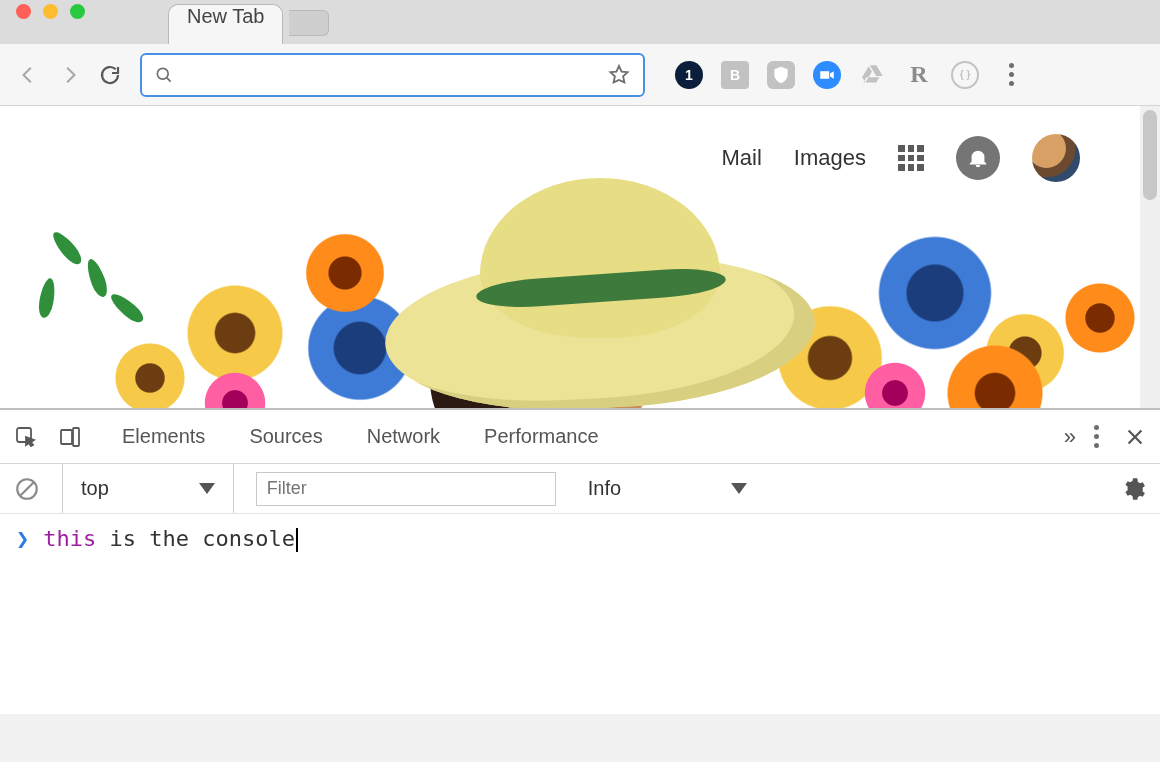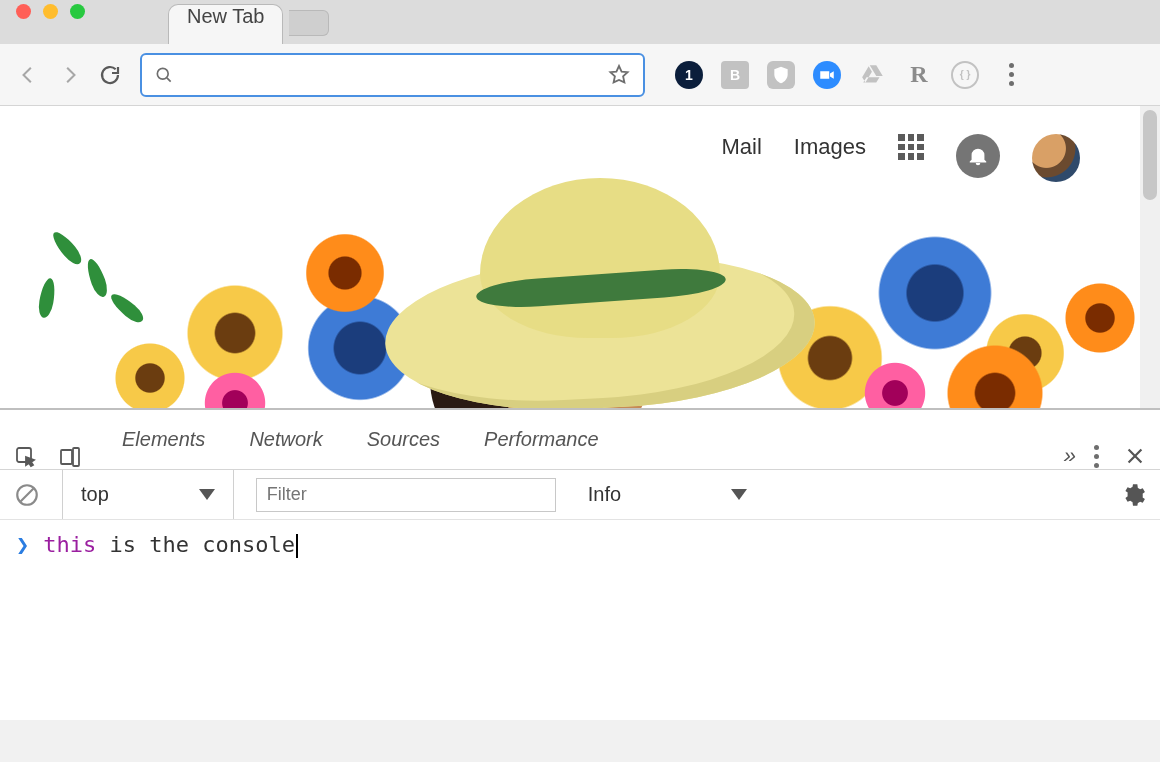--- a/index.html
+++ b/index.html
@@ -28,21 +28,21 @@
   .ext.shield { background:#c2c2c2; border-radius:6px;}
   .ext.blue { background:#2d8cff; color:#fff;}
   .ext.drive { color:#c2c2c2;}
   .ext.letter { color:#8b8b8b; font-family:Georgia,serif; font-size:24px; background:transparent;}
   .ext.circle { border:2px solid #c2c2c2; color:#c2c2c2; font-size:10px;}
   .menu-dots { width:6px; display:flex; flex-direction:column; gap:4px; margin-left:12px;}
   .menu-dots span{ width:5px;height:5px;background:#6e6e6e;border-radius:50%;}
   
   .page-wrap { position:relative; height: 302px; background:#fff; display:flex; }
   .page { flex:1; position:relative; overflow:hidden;}
-  .gbar { position:absolute; top:28px; right:60px; display:flex; gap:32px; font-size:22px; color:#333;}
+  .gbar { position:absolute; top:28px; right:60px; display:flex; align-items:center; gap:32px; font-size:22px; color:#333;}
   .apps-grid { width:26px; height:26px; display:grid; grid-template-columns:repeat(3,1fr); grid-template-rows:repeat(3,1fr); gap:3px;}
   .apps-grid span{ background:#5b5b5b;}
   .bell { width:44px;height:44px;background:#757575;border-radius:50%;display:flex;align-items:center;justify-content:center;color:#fff;}
   .avatar { width:48px;height:48px;border-radius:50%; background: radial-gradient(circle at 30% 30%, #d9a066 0 40%, #6b4a2f 42% 60%, #2f4a6b 62% 100%); }
   .scrollbar { width:20px; background:#f0f0f0; display:flex; flex-direction:column;}
   .scrollthumb { width:14px; height:90px; background:#c7c7c7; border-radius:7px; margin:4px auto 0;}
   
   .doodle { position:absolute; left:0; right:0; bottom:0; height:220px; }
   .flower { position:absolute; border-radius:50%; }
   .sun { background: radial-gradient(circle,#6b3d10 0 25%, #f7c948 27% 60%, transparent 62%); }
@@ -56,21 +56,21 @@
   .hat-brim { position:absolute; width:430px; height:150px; left:-5px; top:80px; background:#ece397; border-radius:50%/55%; transform:rotate(-3deg); box-shadow: inset -20px -10px 0 #d8cf80;}
   .face { position:absolute; width:150px; height:170px; left:500px; top:90px; background:#c58a55; border-radius:50% 50% 48% 48%/55% 55% 45% 45%;}
   .hair { position:absolute; width:120px; height:150px; left:430px; top:110px; background:#2a1a12; border-radius:50% 60% 50% 50%/60% 50% 50% 50%;}
   .eye { position:absolute; width:26px; height:14px; background:#fff; border-radius:50%; }
   .pupil { position:absolute; width:10px;height:10px;background:#2a1a12;border-radius:50%; top:2px; left:12px;}
   .brow { position:absolute; width:34px;height:6px;background:#2a1a12;border-radius:3px;}
   .lips { position:absolute; width:34px;height:14px;background:#c11f1f;border-radius:50%/60%; left:560px; top:212px;}
   .swirl { position:absolute; width:600px; height:120px; left:60px; top:150px; border:26px solid #fff; border-radius:60% 80% 50% 70%/100% 100% 30% 40%; border-top-color:transparent; border-right-color:transparent; transform:rotate(4deg);}
   
   .devtools { border-top:2px solid #bfbfbf; background:#fff; font-size:20px; color:#333; }
-  .dt-tabs { height:60px; display:flex; align-items:flex-end; border-bottom:1px solid #d5d5d5; padding:0 14px; gap:36px; position:relative;font-style:italic;}
+  .dt-tabs { height:54px; display:flex; align-items:center; border-bottom:1px solid #d5d5d5; padding:0 14px; gap:36px; position:relative;}
   .dt-left-icons { display:flex; gap:20px; color:#595959;}
   .dt-left-icons .icon{width:24px;height:24px;}
   .dt-tab { color:#555; cursor:pointer; padding:0 4px; height:100%; display:flex; align-items:center;}
   .dt-tab.active { color:#111; border-bottom:3px solid #2b7de1; font-weight:500;}
   .dt-more { margin-left:auto; display:flex; align-items:center; gap:24px;}
   .chevrons { font-size:22px; color:#555; letter-spacing:-6px; }
   .dt-filterbar { height:50px; display:flex; align-items:center; border-bottom:1px solid #e3e3e3; padding:0 14px; gap:22px;}
   .no-icon { width:26px;height:26px;color:#8a8a8a;}
   .context-sel { display:flex; align-items:center; gap:90px; border-left:1px solid #d0d0d0; border-right:1px solid #d0d0d0; padding:0 18px; height:100%;}
   .filter-input { width:300px; height:34px; border:1px solid #c8c8c8; padding:14px 10px; font-size:18px; outline:none;}
@@ -233,22 +233,22 @@
           </svg>
       </span>
       <span class="icon">
         <svg viewBox="0 0 24 24" fill="none" stroke="currentColor" stroke-width="1.8">
             <rect x="3" y="5" width="11" height="14" rx="1"></rect>
             <rect x="15" y="3" width="6" height="18" rx="1"></rect>
           </svg>
       </span>
     </div>
     <div class="dt-tab">Elements</div>
+    <div class="dt-tab">Sources</div>
     <div class="dt-tab">Network</div>
-    <div class="dt-tab">Sources</div>
     <div class="dt-tab">Performance</div>
     <div class="dt-more">
       <span class="chevrons">»</span>
       <div class="menu-dots" style="margin:0;">
           <span></span>
           <span></span>
           <span></span>
         </div>
       <span class="icon" style="width:22px;height:22px;color:#555;">
         <svg viewBox="0 0 24 24" stroke="currentColor" stroke-width="2.4">

